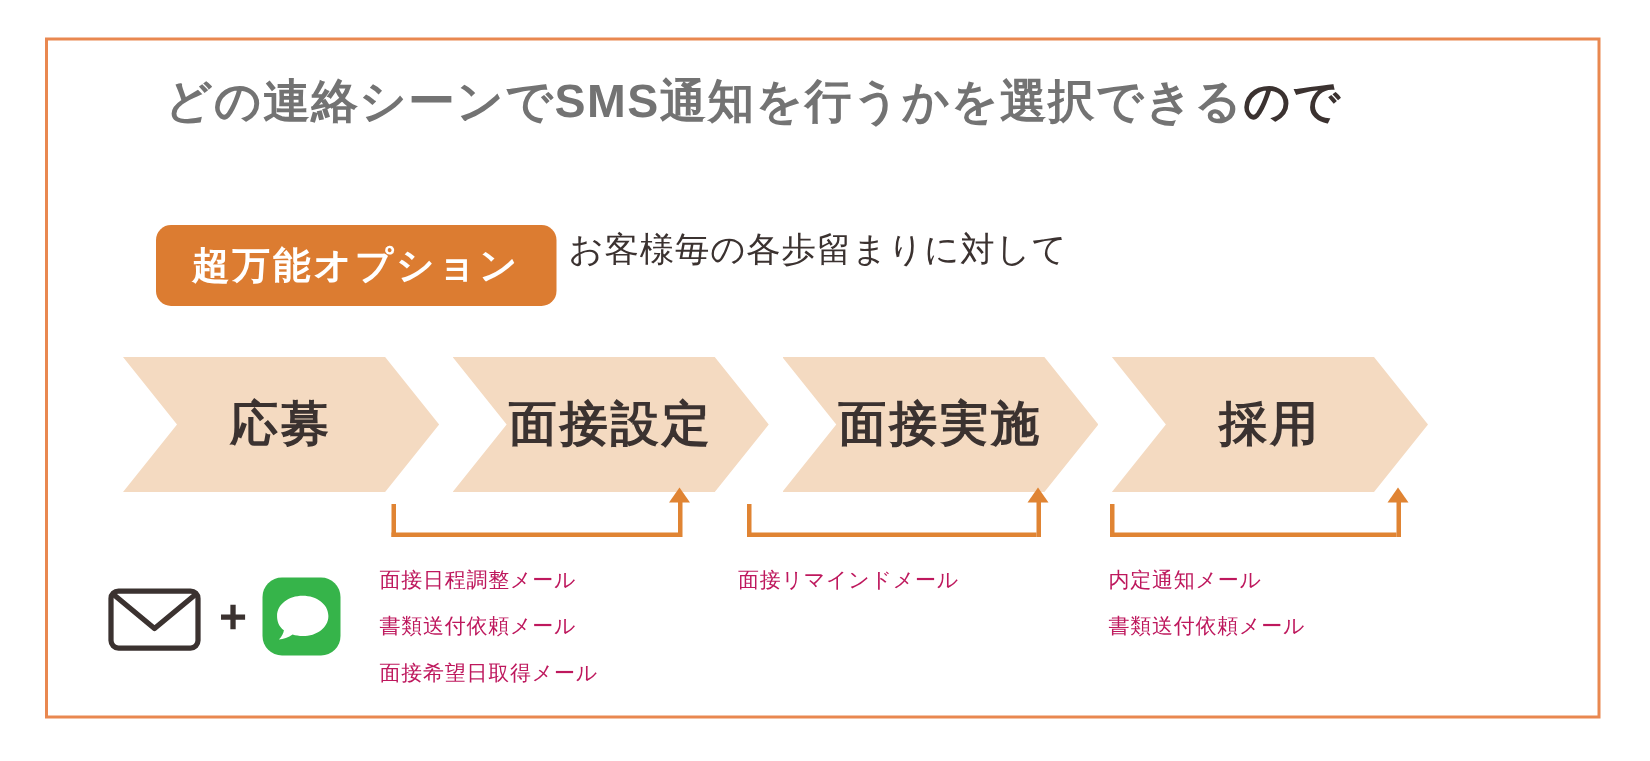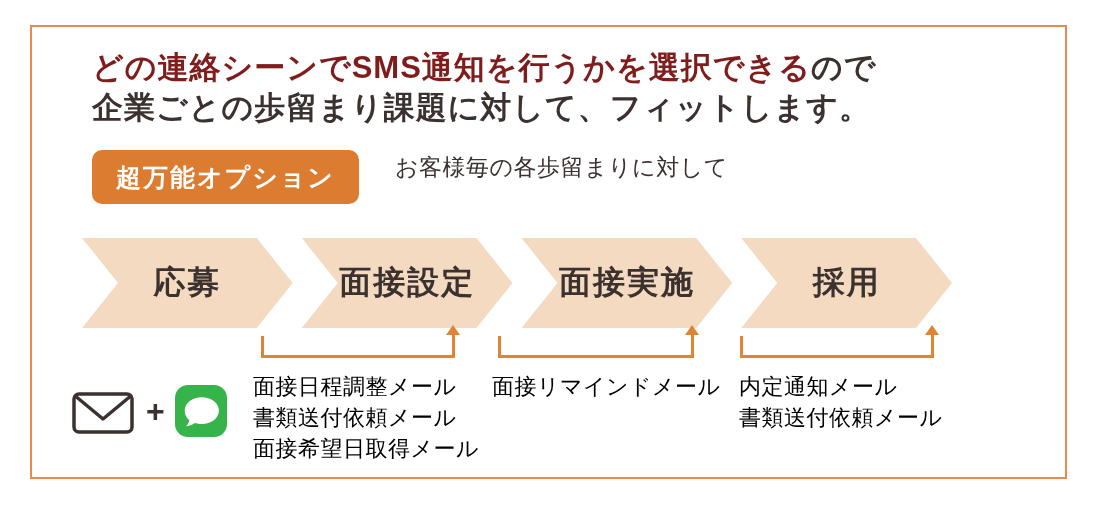--- a/index.html
+++ b/index.html
@@ -11,31 +11,31 @@
   .frame{
     position:absolute;left:30px;top:25px;width:1033px;height:450px;
     border:2.5px solid #e98850;background:#ffffff;
   }
   
   .headline{
     position:absolute;left:92px;top:48px;
     font-size:31px;font-weight:700;line-height:40px;letter-spacing:1px;
     color:#3b3230;white-space:nowrap;
   }
-  .headline .hl{color:#7f1d1d;}
+  .headline .hl{color:#737373;margin-left:18px;}
   
-  .option-row{position:absolute;left:92px;top:150px;display:flex;align-items:flex-start;justify-content:center;}
+  .option-row{position:absolute;left:104px;top:150px;display:flex;align-items:flex-start;justify-content:center;}
   .badge{
     background:#dc7c31;color:#ffffff;border-radius:10px;
     font-size:25px;font-weight:700;letter-spacing:2px;
     padding:12px 24px;line-height:30px;white-space:nowrap;
   }
   .option-desc{
-    margin-left:36px;font-size:23px;font-weight:500;line-height:32px;
-    letter-spacing:0.5px;white-space:nowrap;padding-top:1px;
+    margin-left:8px;font-size:23px;font-weight:500;line-height:32px;
+    letter-spacing:0.5px;white-space:nowrap;padding-top:1px;font-family:Liberation Serif, serif;
   }
   
   .flow{
     position:absolute;left:82px;top:238px;width:870px;height:90px;
     display:flex;gap:9px;
   }
   .chevron{
     flex:1;background:#f4dac1;
     clip-path:polygon(36px 50%, 0 0, calc(100% - 36px) 0, 100% 50%, calc(100% - 36px) 100%, 0 100%);
     display:flex;align-items:center;justify-content:center;
@@ -52,43 +52,42 @@
   .bracket .arrow-head{
     position:absolute;left:-6px;top:-8px;width:0;height:0;
     border-left:7.5px solid transparent;border-right:7.5px solid transparent;
     border-bottom:10px solid #e08433;
   }
   .bracket-1{left:261px;width:188px;}
   .bracket-2{left:498px;width:190px;}
   .bracket-3{left:740px;width:188px;}
   
   .mail-group{
-    position:absolute;top:371px;font-size:22px;font-weight:500;
-    line-height:31px;letter-spacing:0.5px;white-space:nowrap;color:#000000;
+    position:absolute;top:371px;font-size:14px;font-weight:500;
+    line-height:31px;letter-spacing:0.5px;white-space:nowrap;color:#be185d;
   }
   .mail-group-1{left:253px;}
   .mail-group-2{left:492px;}
   .mail-group-3{left:739px;}
   
   .legend{position:absolute;left:72px;top:385px;display:flex;align-items:center;}
   .envelope{width:62px;height:42px;margin-top:4px;}
   .plus{font-size:32px;font-weight:700;color:#3b3230;margin:0 10px 0 12px;line-height:32px;}
   .sms-icon{
     width:52px;height:52px;background:#36b44a;border-radius:13px;
     display:flex;align-items:center;justify-content:center;
   }
 </style>
 </head>
 <body>
 
 <div class="frame"></div>
 
 <div class="headline">
   <div><span class="hl">どの連絡シーンでSMS通知を行うかを選択できる</span><span>ので</span></div>
-  <div>企業ごとの歩留まり課題に対して、フィットします。</div>
 </div>
 
 <div class="option-row">
   <div class="badge">超万能オプション</div>
   <div class="option-desc">
     <div>お客様毎の各歩留まりに対して</div>
   </div>
 </div>
 
 <div class="flow">

